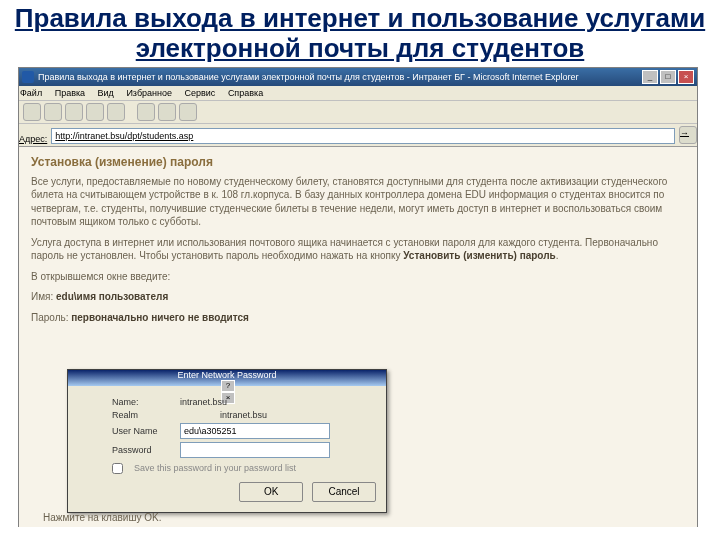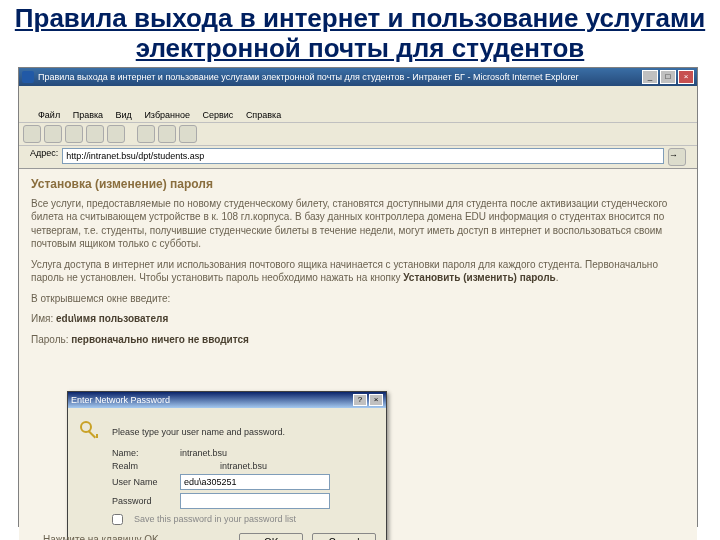--- a/index.html
+++ b/index.html
@@ -4,32 +4,32 @@
 <style>
   * { box-sizing: border-box; margin: 0; padding: 0; }
   body { width: 720px; height: 540px; background: #fff; font-family: Tahoma, Arial, sans-serif; overflow: hidden; }
   .slide-title { font-size: 26px; font-weight: bold; color: #002060; text-decoration: underline; text-align: center; padding: 4px 10px 1px; line-height: 1.15; }
   .browser { margin: 2px 18px 0; border: 1px solid #808080; background: #ece9d8; width: 680px; height: 460px; position: relative; }
   .titlebar { background: linear-gradient(#3a6ea5,#254a7a); color: #fff; height: 18px; display: flex; align-items: center; font-size: 9px; padding: 0 3px; }
   .titlebar .ie-icon { width: 12px; height: 12px; background: #2159a6; border-radius: 2px; margin-right: 4px; display: inline-block; }
   .titlebar .spacer { flex: 1; }
   .win-btn { width: 16px; height: 14px; background: #c0c0c0; border: 1px solid #fff; margin-left: 2px; font-size: 8px; line-height: 12px; text-align: center; color: #000; }
   .win-btn.close { background: #c75050; color:#fff; }
-  .menubar { background: #ece9d8; font-size: 9px; padding: 2px 19px; border-bottom: 1px solid #c0c0c0; margin-top: 22px; }
+  .menubar { background: #ece9d8; font-size: 9px; padding: 2px 1px; border-bottom: 1px solid #c0c0c0; }
   .menubar span { margin-right: 10px; }
   .toolbar { background: #ece9d8; padding: 2px 4px; border-bottom: 1px solid #c0c0c0; display:flex; align-items:center; gap:3px; }
   .tb-btn { width: 18px; height: 18px; background: #dcdccc; border: 1px solid #aaa; border-radius: 3px; display:inline-block; }
-  .addrbar { background: #ece9d8; padding: 2px 11px; border-bottom: 1px solid #999; display:flex; align-items:flex-start; font-size:9px; gap:4px; }
+  .addrbar { background: #ece9d8; padding: 2px 0; border-bottom: 1px solid #999; display:flex; align-items:flex-end; font-size:9px; gap:4px;text-decoration:underline; }
   .addrbar input { flex: 1; height: 16px; font-size: 9px; border: 1px solid #7f9db9; padding: 0 3px; background:#fff; }
   .content { background: #f7f3e9; height: calc(100% - 78px); padding: 8px 12px; overflow: hidden; font-size: 10px; color: #5a5040; position:relative; }
   .content h3 { color: #8a6e3e; font-size: 12px; font-weight: bold; margin-bottom: 6px; }
   .content p { margin-bottom: 7px; line-height: 1.35; color:#6b6250; }
   .content .bold { font-weight: bold; color:#4a4030;}
   .dialog { position: absolute; left: 48px; top: 222px; width: 320px; background: #ece9d8; border: 1px solid #404040; box-shadow: 2px 2px 4px rgba(0,0,0,0.4); font-size:10px; }
-  .dialog .dlg-title { background: linear-gradient(#0a246a,#a6caf0); color:#fff; height:16px; font-size:9px; display:flex; align-items:center; padding:0 3px; }
+  .dialog .dlg-title { background: linear-gradient(#0a246a,#a6caf0); color:#fff; height:16px; font-size:9px; display:flex; align-items:center; padding:0 3px;flex-direction:column; }
   .dialog .dlg-title .spacer { flex:1; }
   .dialog .dlg-title .dbtn { width:14px; height:12px; background:#c0c0c0; border:1px solid #fff; font-size:8px; text-align:center; line-height:10px; color:#000; margin-left:2px;}
   .dialog .dlg-body { padding: 8px 10px 10px 10px; }
   .dialog .dlg-row { display:flex; align-items:center; margin:3px 0; }
   .dialog .keyicon { width:26px; height:26px; margin-right:8px; display:inline-flex; align-items:center; justify-content:center;}
   .dialog .keyicon svg { width:24px; height:24px; }
   .dialog .lbl { width: 68px; color:#333; font-size:9px;}
   .dialog .val { font-size:9px; color:#333;}
   .dialog input[type=text], .dialog input[type=password] { border:1px solid #7f9db9; height:16px; width:150px; font-size:9px; padding:0 3px; background:#fff;}
   .dialog .chk { display:flex; align-items:center; gap:11px; margin:5px 0 8px 0; font-size:9px; color:#888;}
@@ -92,30 +92,20 @@
     </p>
 
     <div class="dialog">
       <div class="dlg-title">
         <span>Enter Network Password</span>
         <span class="spacer"></span>
         <span class="dbtn">?</span>
         <span class="dbtn">×</span>
       </div>
       <div class="dlg-body">
-        <div class="dlg-row">
-          <span class="keyicon">
-            <svg viewBox="0 0 24 24">
-                <circle cx="7" cy="7" r="5" fill="none" stroke="#c9a227" stroke-width="2"></circle>
-                <rect x="10" y="10" width="10" height="2" fill="#c9a227" transform="rotate(45 10 10)"></rect>
-                <rect x="17" y="14" width="2" height="4" fill="#c9a227"></rect>
-              </svg>
-          </span>
-          <span class="val">Please type your user name and password.</span>
-        </div>
         <div class="dlg-row" style="margin-left:34px;">
           <span class="lbl">Name:</span>
           <span class="val">intranet.bsu</span>
         </div>
         <div class="dlg-row" style="margin-left:34px;gap:40px;">
           <span class="lbl">Realm</span>
           <span class="val">intranet.bsu</span>
         </div>
         <div class="dlg-row" style="margin-left:34px;">
           <span class="lbl">User Name</span>

